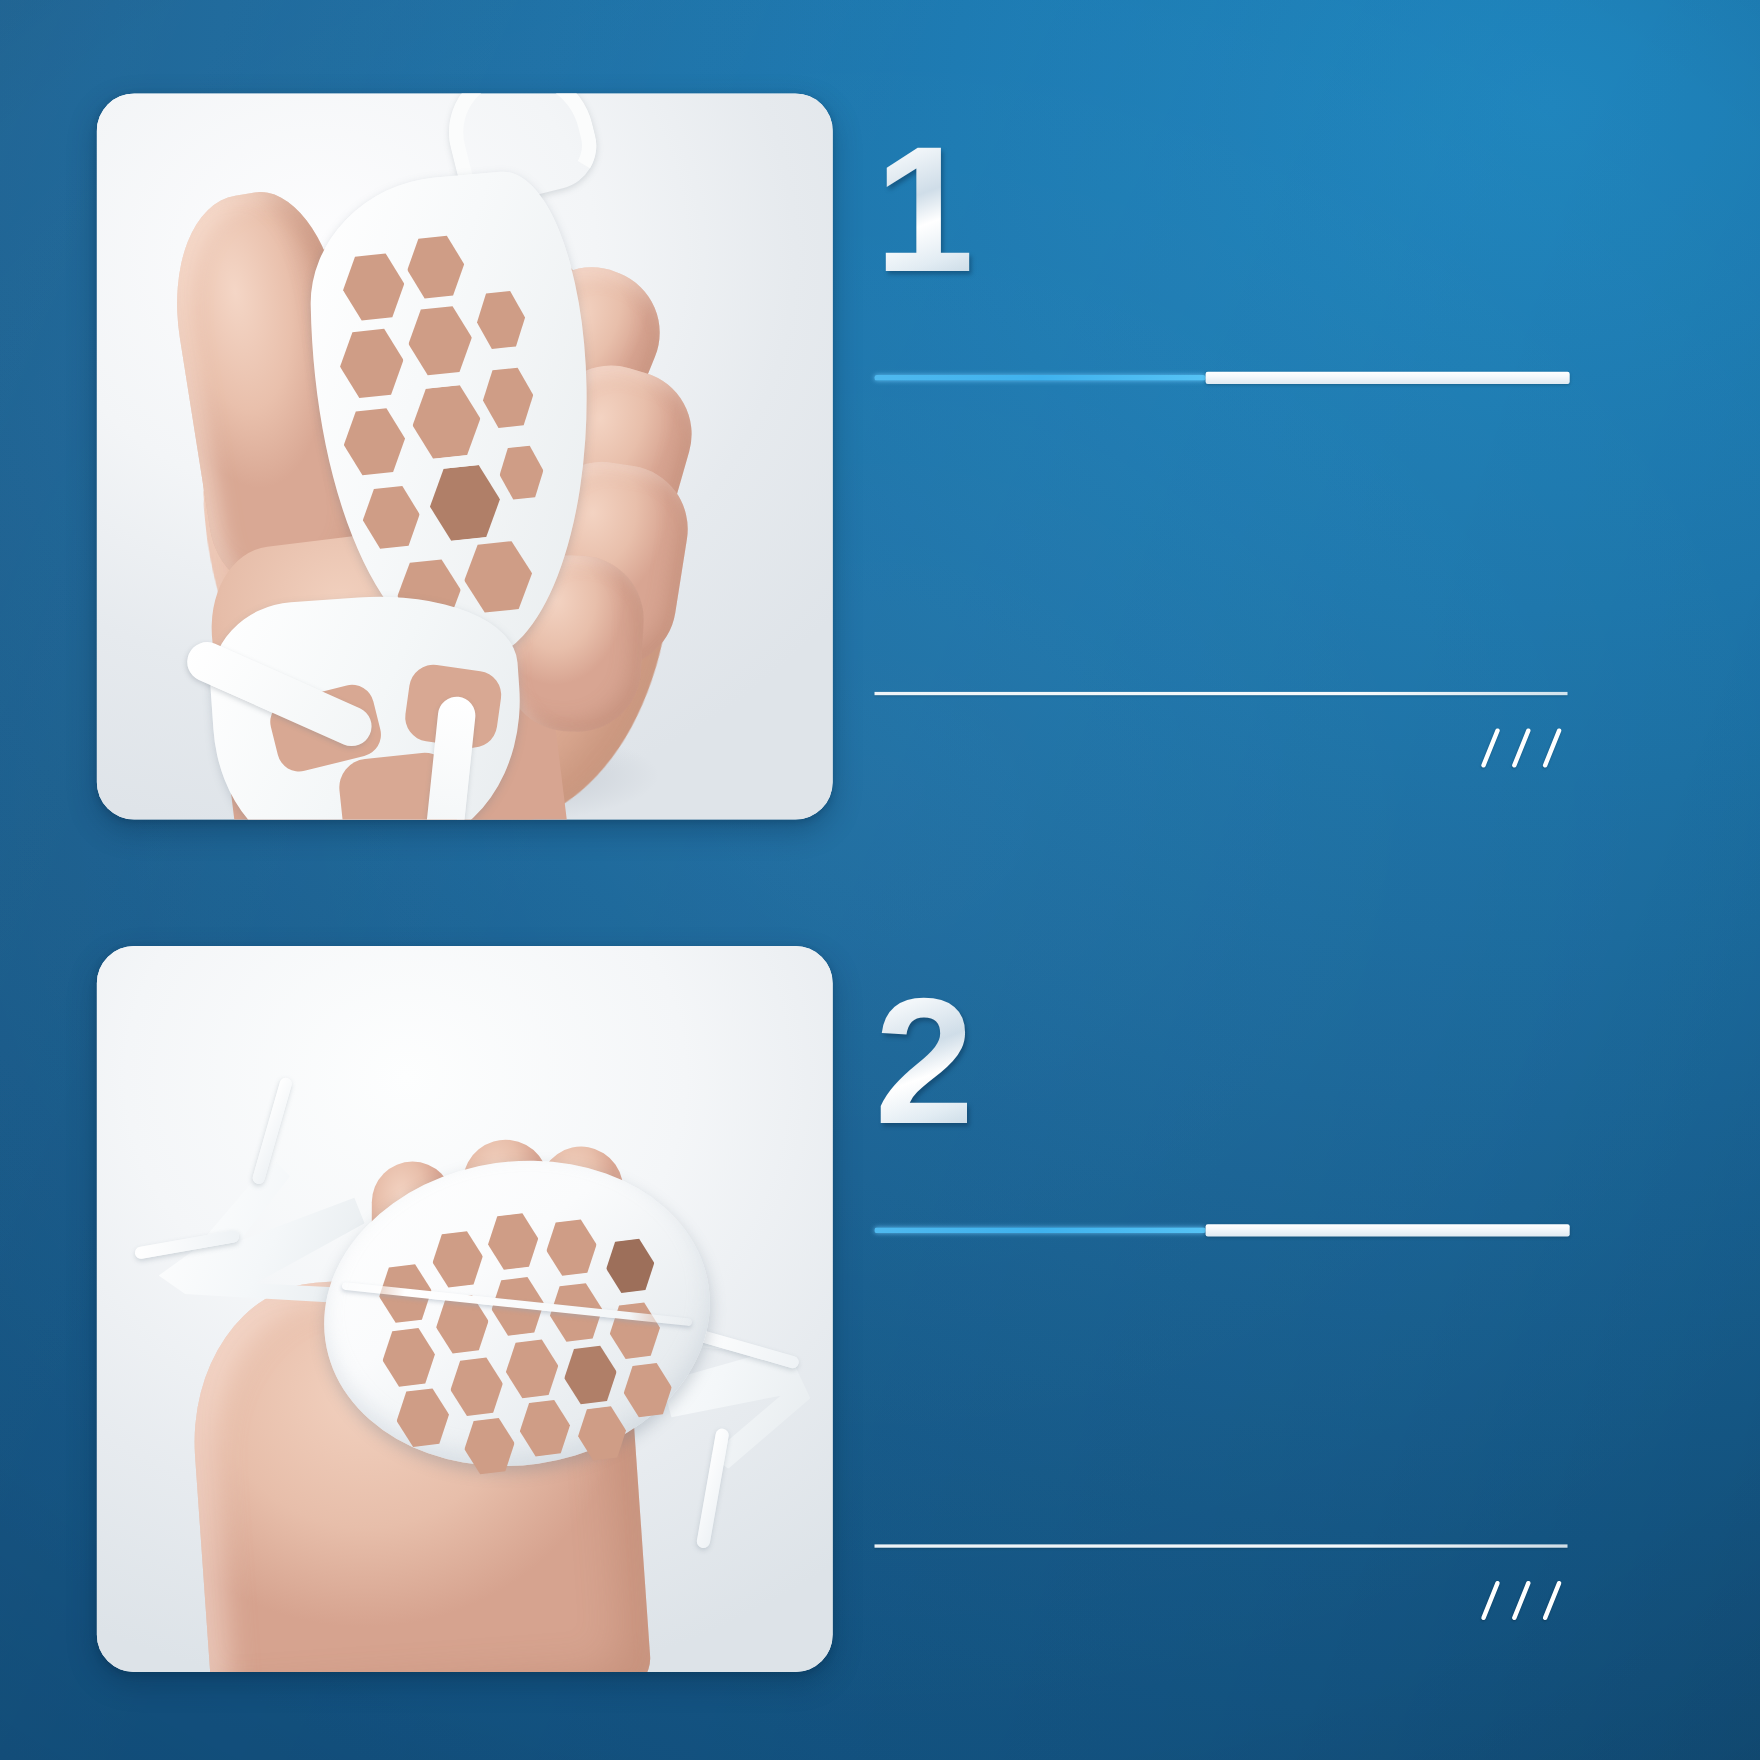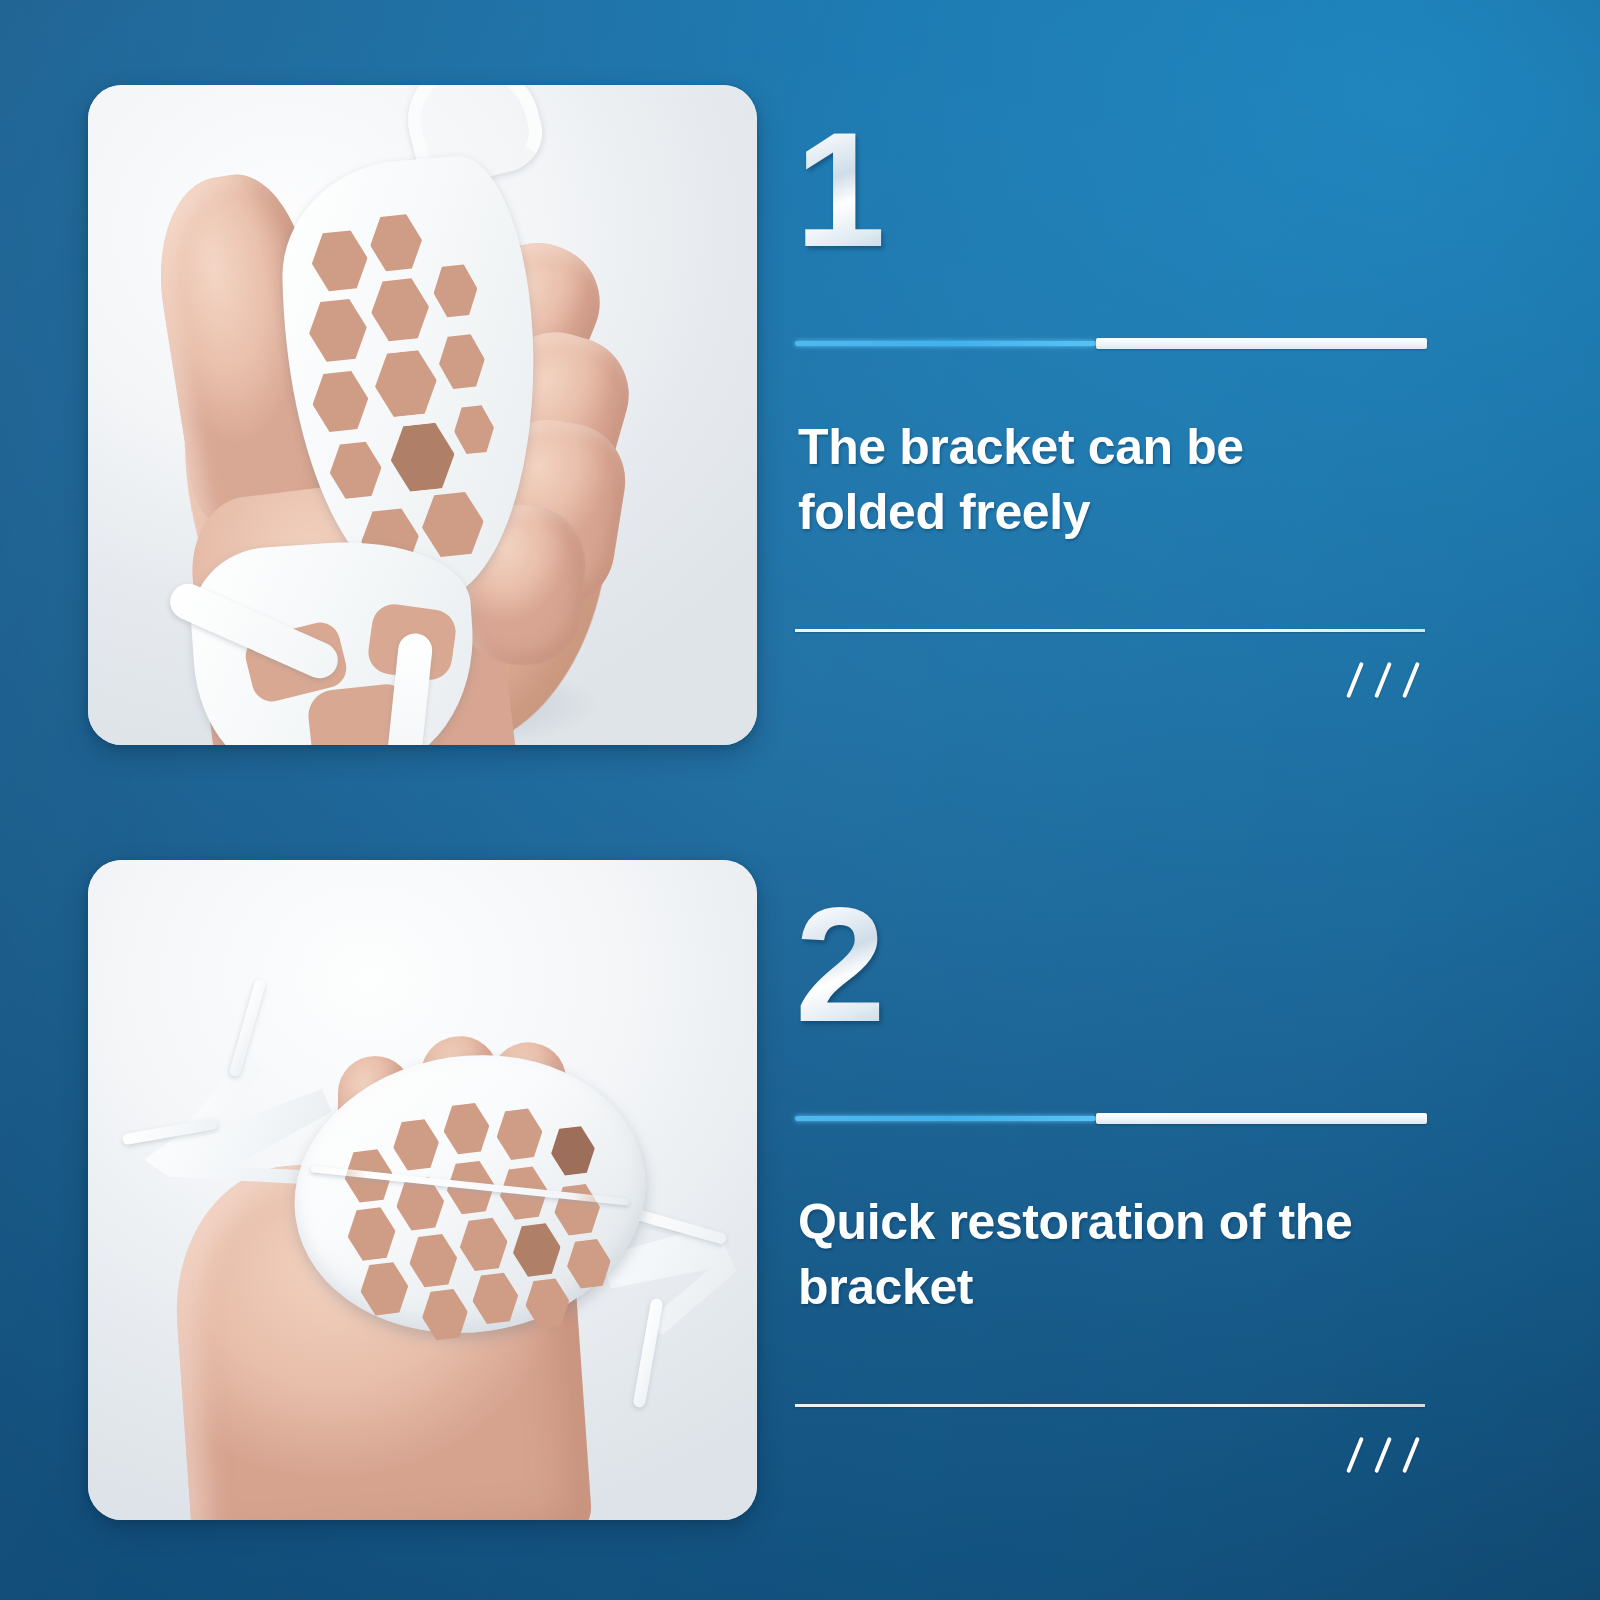--- a/index.html
+++ b/index.html
@@ -322,21 +322,20 @@
   </div>
 
   <div class="content">
     <div class="step-number">1</div>
 
     <div class="rule">
       <div class="seg-a"></div>
       <div class="seg-b"></div>
     </div>
 
-    <h2 class="headline">The bracket can be folded freely</h2>
 
     <div class="thin-rule"></div>
 
     <div class="slashes">
       <span></span>
         <span></span>
         <span></span>
     </div>
   </div>
 </section>
@@ -392,21 +391,20 @@
   </div>
 
   <div class="content">
     <div class="step-number">2</div>
 
     <div class="rule">
       <div class="seg-a"></div>
       <div class="seg-b"></div>
     </div>
 
-    <h2 class="headline">Quick restoration of the bracket</h2>
 
     <div class="thin-rule"></div>
 
     <div class="slashes">
       <span></span>
         <span></span>
         <span></span>
     </div>
   </div>
 </section>

